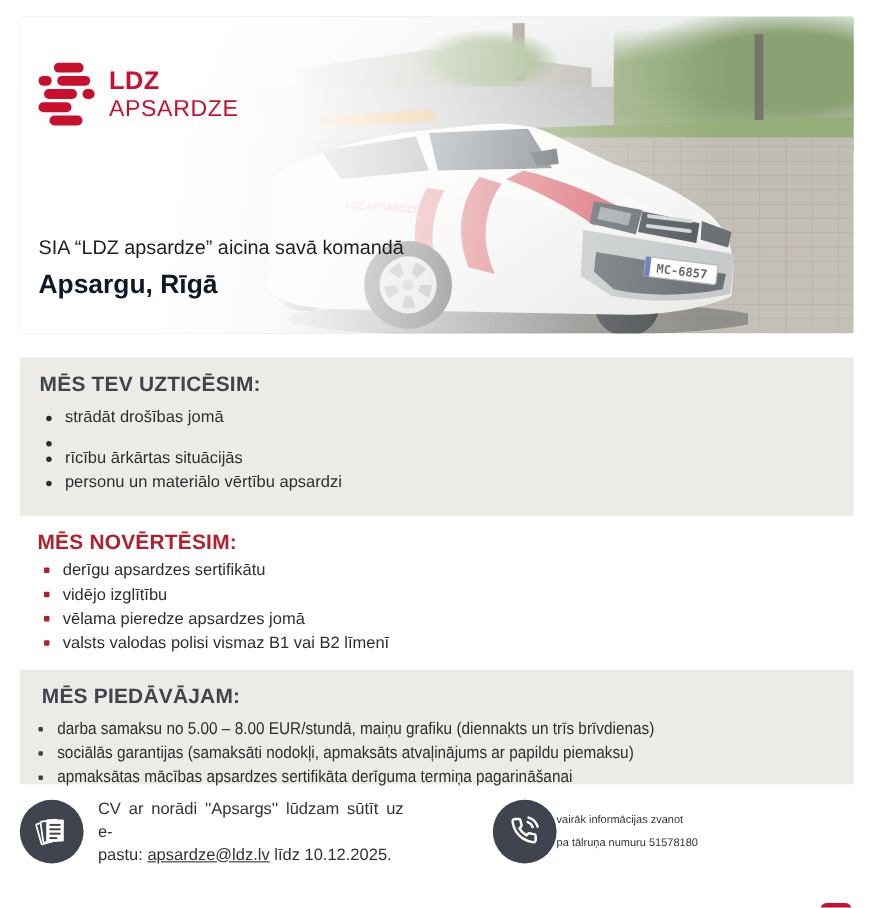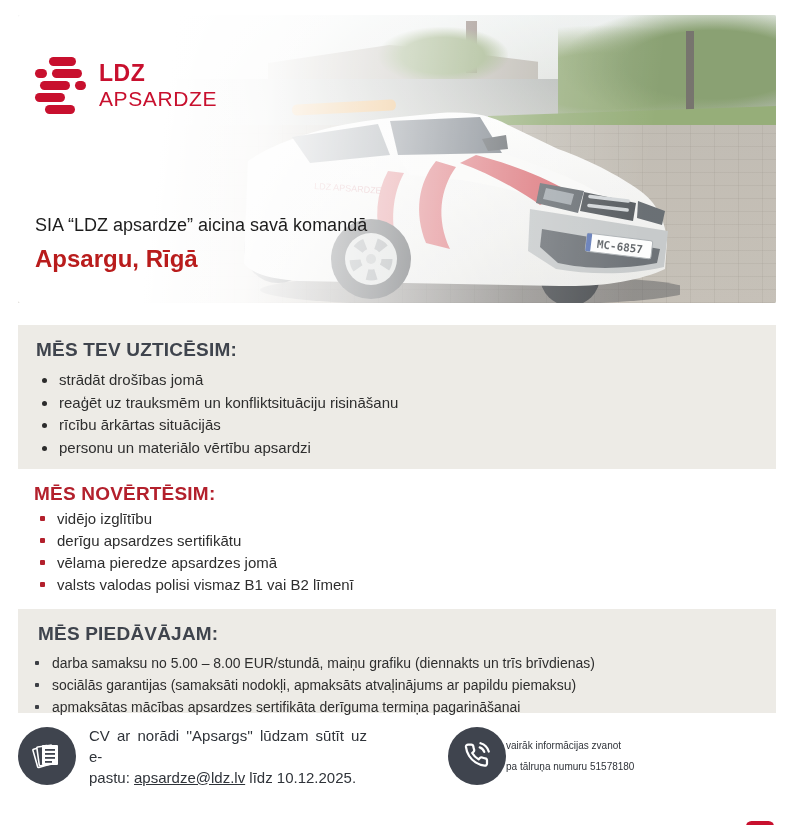--- a/index.html
+++ b/index.html
@@ -52,21 +52,21 @@
   .logo { position:absolute; left:17px; top:42px; display:flex; align-items:center; gap:13px; }
   .logo-icon { display:flex; flex-direction:column; gap:3px; }
   .lrow { display:flex; gap:5px; height:9px; }
   .pill, .dash { height:9px; border-radius:4.5px; background:#C8102E; }
   .logo-txt { line-height:1; }
   .logo-txt .l1 { font-size:23px; font-weight:bold; color:#C8102E; letter-spacing:.5px; }
   .logo-txt .l2 { font-size:21px; color:#C8102E; letter-spacing:.6px; margin-top:3px; }
 
   .hero-copy { position:absolute; left:17px; top:181px;margin-top:19px; }
   .hero-intro { font-size:18px; color:#1d1d1d; }
-  .hero-pos { font-size:24px; font-weight:bold; color:#b91c1c; margin-top:9px; }
+  .hero-pos { font-size:24px; font-weight:bold; color:#0f172a; margin-top:9px; }
 
   
   section { margin:0 18px; padding:12px 16px; }
   .gray { background:#EDEBE6; }
   .sec1 { margin-top:22px; height:144px; }
   .sec2 { margin-top:8px; padding-top:6px; padding-bottom:6px; background:transparent; }
   .sec3 { margin-top:7px; height:104px; }
   .sec-title { font-size:19px; font-weight:bold; color:#3F444D; letter-spacing:.2px; }
   .sec-title.red { color:#B3202C; }
   .sec1 .sec-title { margin:2px 0 8px 2px; }
@@ -192,43 +192,42 @@
 
   <section class="gray sec1">
     <h2 class="sec-title">MĒS TEV UZTICĒSIM:</h2>
     <ul class="list">
       <li>
           <span class="mk mk-dot"></span>
           <span>strādāt drošības jomā</span>
         </li>
       <li>
           <span class="mk mk-dot"></span>
-          <span>reaģēt uz trauksmēm un konfliktsituāciju risināšanu</span>
         </li>
       <li>
           <span class="mk mk-dot"></span>
           <span>rīcību ārkārtas situācijās</span>
         </li>
       <li>
           <span class="mk mk-dot"></span>
           <span>personu un materiālo vērtību apsardzi</span>
         </li>
     </ul>
   </section>
 
   <section class="sec2">
     <h2 class="sec-title red">MĒS NOVĒRTĒSIM:</h2>
     <ul class="list">
       <li>
           <span class="mk mk-red"></span>
+          <span>derīgu apsardzes sertifikātu</span>
+        </li>
+      <li>
+          <span class="mk mk-red"></span>
           <span>vidējo izglītību</span>
-        </li>
-      <li>
-          <span class="mk mk-red"></span>
-          <span>derīgu apsardzes sertifikātu</span>
         </li>
       <li>
           <span class="mk mk-red"></span>
           <span>vēlama pieredze apsardzes jomā</span>
         </li>
       <li>
           <span class="mk mk-red"></span>
           <span>valsts valodas polisi vismaz B1 vai B2 līmenī</span>
         </li>
     </ul>

